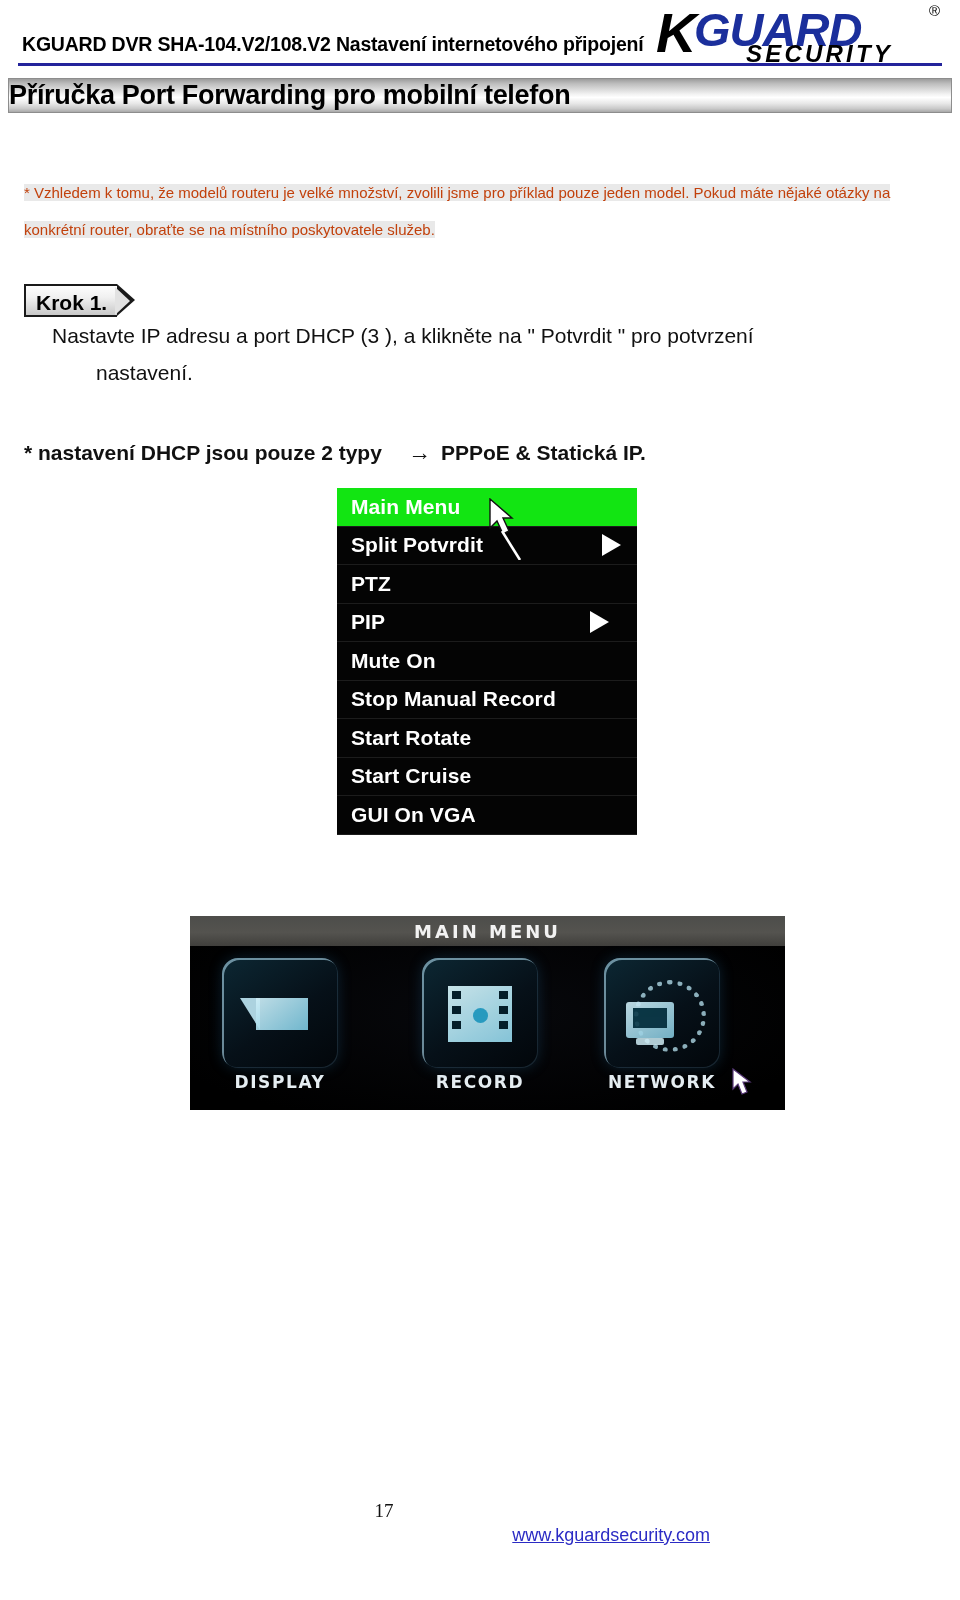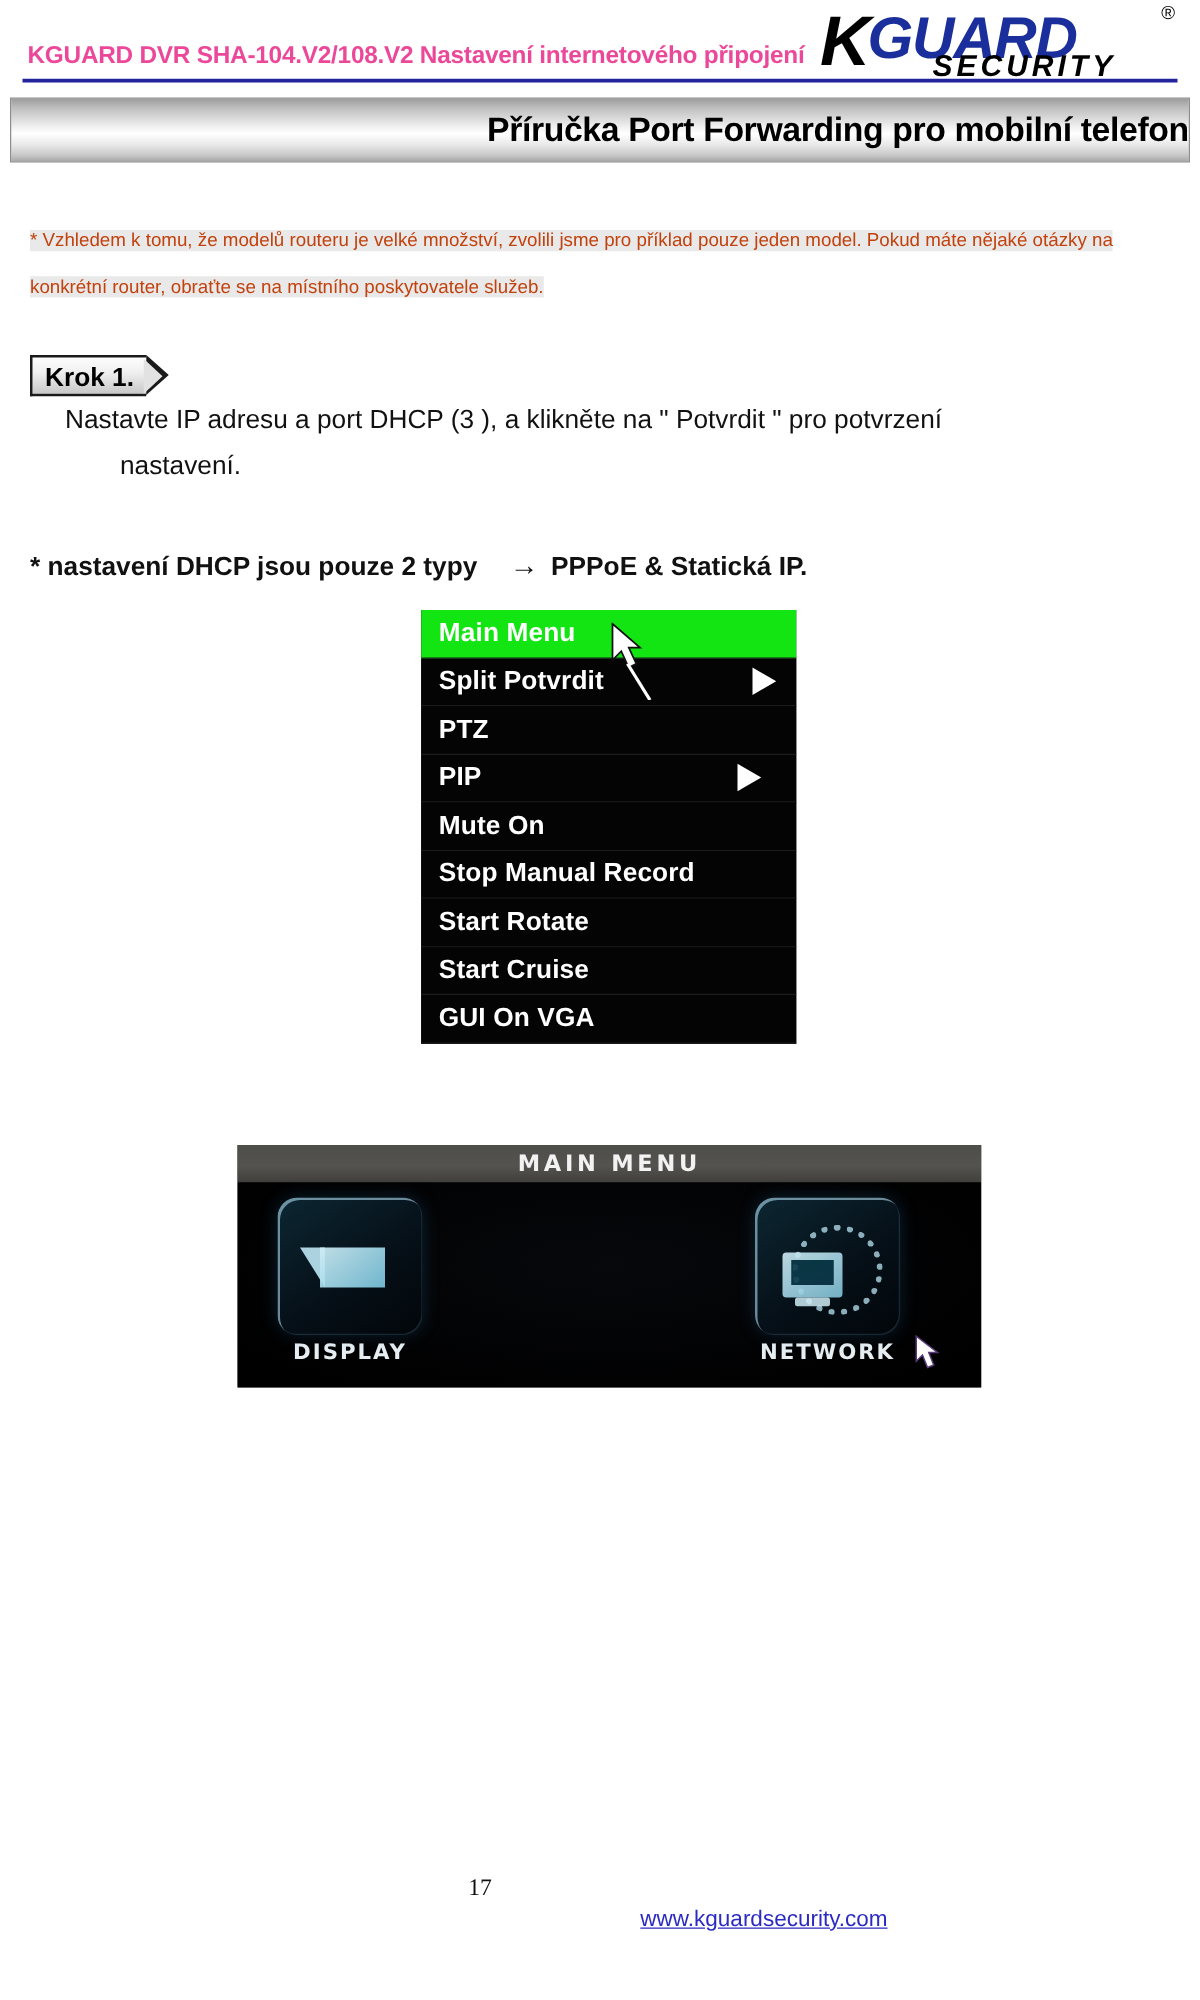--- a/index.html
+++ b/index.html
@@ -19,21 +19,21 @@
   .header {
     position: relative;
     height: 78px;
   }
   .header-line {
     position: absolute;
     left: 22px;
     top: 33px;
     font-size: 19.5px;
     font-weight: bold;
-    color: #ec4899;
+    color: #000000;
     letter-spacing: -0.2px;
     white-space: nowrap;
   }
   .header-rule {
     position: absolute;
     left: 18px;
     top: 63px;
     width: 924px;
     height: 3px;
     background: #23239b;
@@ -83,29 +83,29 @@
     color: #000000;
     letter-spacing: 3.2px;
   }
 
   
   .title-banner {
     position: absolute;
     left: 8px;
     top: 78px;
     width: 944px;
-    height: 52px;
+    height: 35px;
     background: linear-gradient(to bottom,
       #9c9c9c 0%, #bdbdbd 14%, #f2f2f2 46%, #ffffff 56%,
       #e8e8e8 74%, #c9c9c9 90%, #a8a8a8 100%);
     border: 1px solid #8d8d8d;
     box-sizing: border-box;
     display: flex;
     align-items: center;
-    justify-content: flex-end;
+    justify-content: flex-start;
   }
   .title-banner .title-text {
     font-size: 27px;
     font-weight: bold;
     color: #000000;
     letter-spacing: -0.3px;
   }
 
   
   .content {
@@ -491,20 +491,34 @@
   <div class="dvr-body">
 
     <div class="dvr-item i0">
       <div class="dvr-icon">
         <span class="gl-cam-lens"></span>
         <span class="gl-cam-body"></span>
       </div>
       <div class="dvr-label">DISPLAY</div>
     </div>
 
+    <div class="dvr-item i1">
+      <div class="dvr-icon">
+        <span class="gl-film">
+          <span class="perf" style="left:4px;  top:5px;"></span>
+          <span class="perf" style="left:4px;  top:20px;"></span>
+          <span class="perf" style="left:4px;  top:35px;"></span>
+          <span class="perf" style="right:4px; top:5px;"></span>
+          <span class="perf" style="right:4px; top:20px;"></span>
+          <span class="perf" style="right:4px; top:35px;"></span>
+          <span class="circ"></span>
+        </span>
+      </div>
+      <div class="dvr-label">RECORD</div>
+    </div>
 
     <div class="dvr-item i2">
       <div class="dvr-icon">
         <span class="gl-net-globe"></span>
         <span class="gl-net-mon"></span>
         <span class="gl-net-stand"></span>
       </div>
       <div class="dvr-label">NETWORK</div>
     </div>
 

